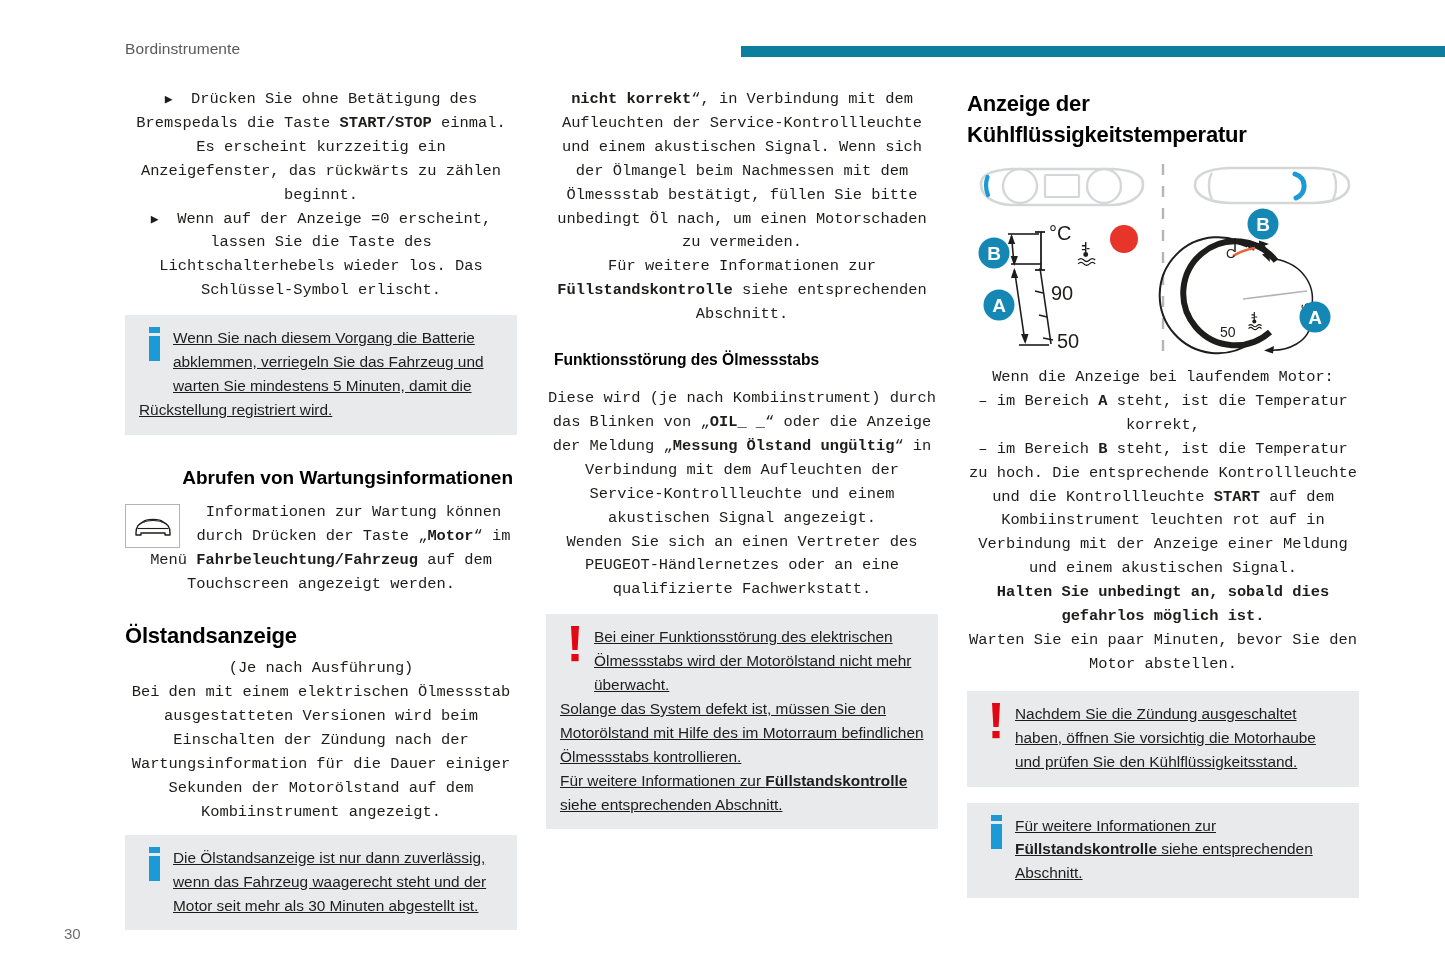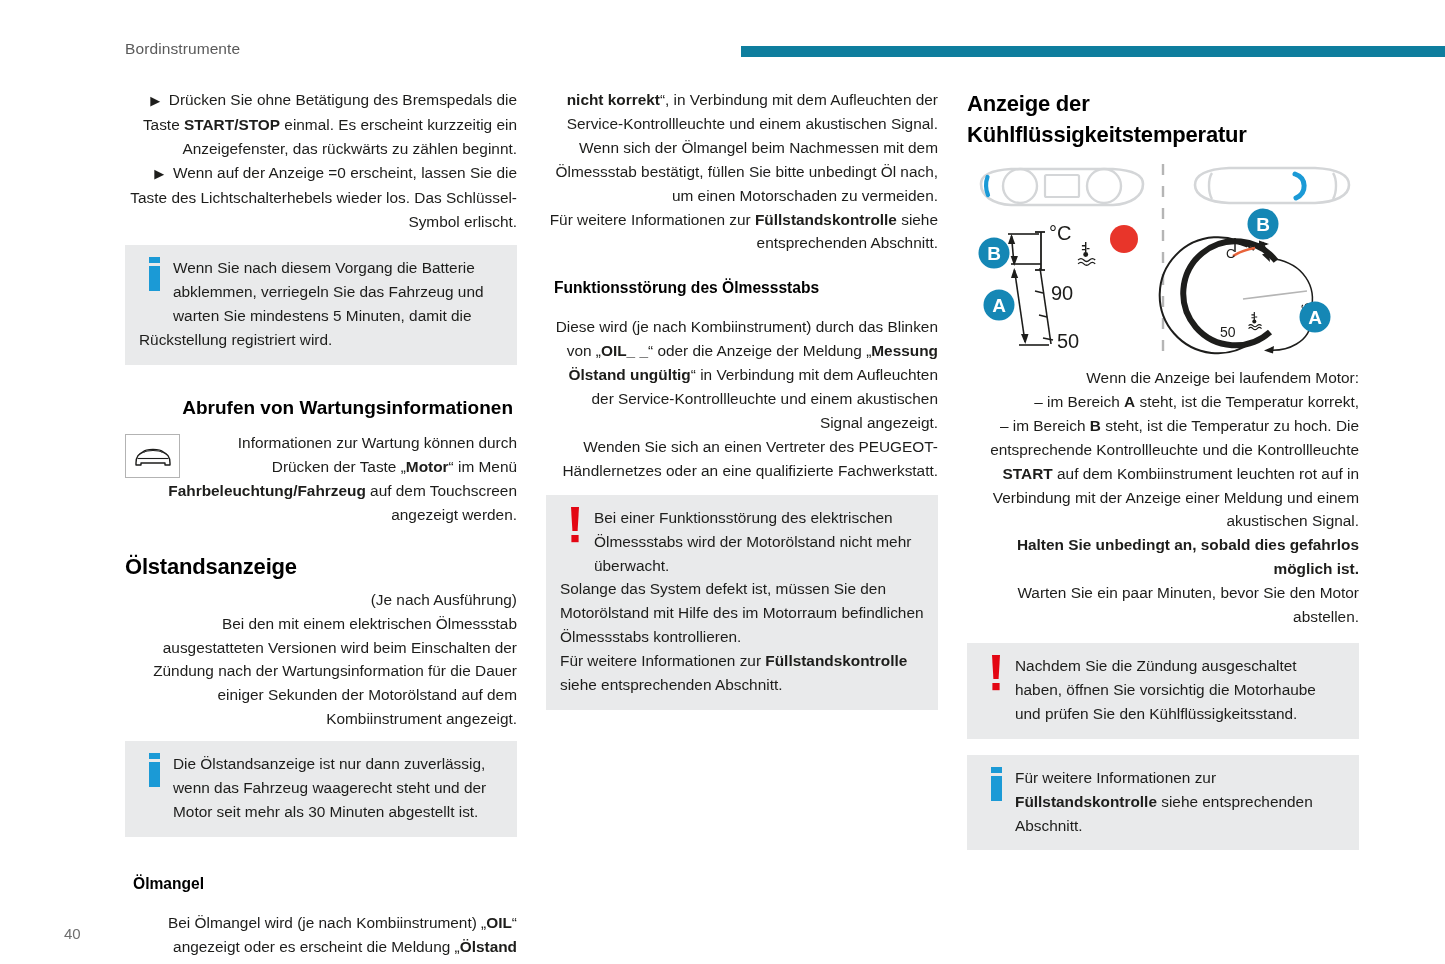--- a/index.html
+++ b/index.html
@@ -48,21 +48,22 @@
   }
   .col-1 { left: 125px; }
   .col-2 { left: 546px; }
   .col-3 { left: 967px; }
 
   p.body {
     margin: 0;
     font-size: 15.4px;
     line-height: 23.9px;
     color: #1d1d1b;
-    text-align: right;
+    text-align: center;
+    font-family: Liberation Mono, monospace;
   }
   p.body + p.body { margin-top: 0px; }
 
   .h1 {
     margin: 0;
     font-size: 22px;
     line-height: 31px;
     font-weight: bold;
     color: #000;
     letter-spacing: -.2px;
@@ -93,20 +94,21 @@
   .sp-28 { height: 28px; }
 
   
   .arrow { font-size: 13px; line-height: 23.9px; }
 
   
   .box {
     background: #e9eaeb;
     padding: 11px 14px 13px 14px;
     position: relative;
+    text-decoration: underline;
   }
   .box p {
     margin: 0;
     font-size: 15.4px;
     line-height: 23.9px;
     color: #1d1d1b;
   }
   .icon-float {
     float: left;
     width: 30px;
@@ -413,13 +415,13 @@
           <rect x="0" y="0" width="11" height="6" fill="#1b9ad6"></rect>
           <rect x="0" y="9" width="11" height="25" fill="#1b9ad6"></rect>
         </svg>
       </div>
       <p><span>Für weitere Informationen zur </span><b>Füllstandskontrolle</b><span> siehe entsprechenden Abschnitt.</span></p>
     </div>
   </div>
 
 </div>
 
-<div class="page-number">40</div>
+<div class="page-number">30</div>
 
 </body></html>

